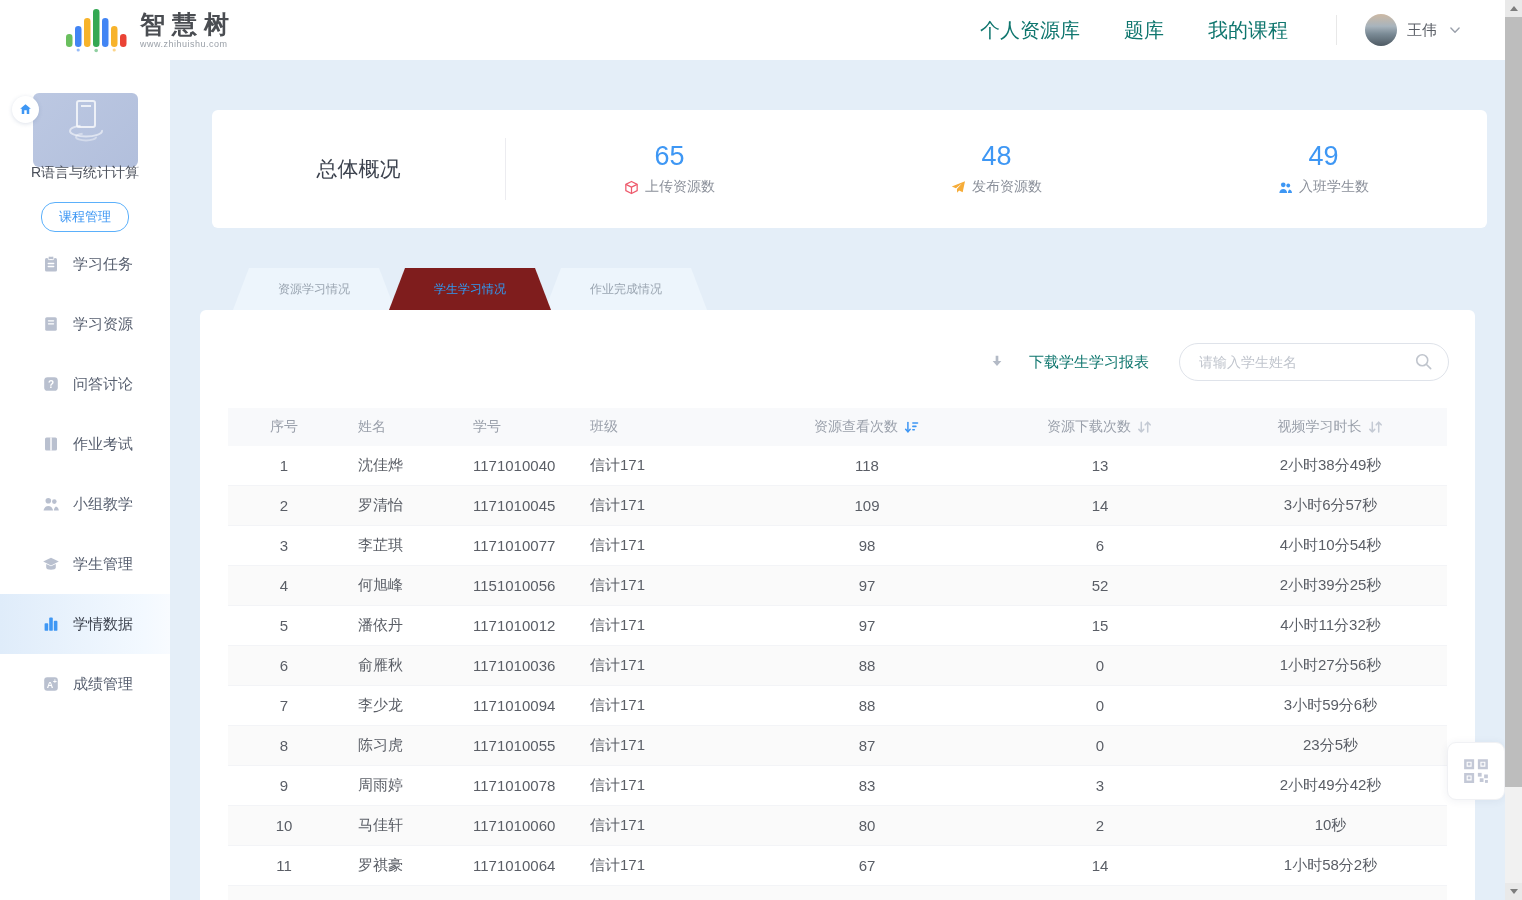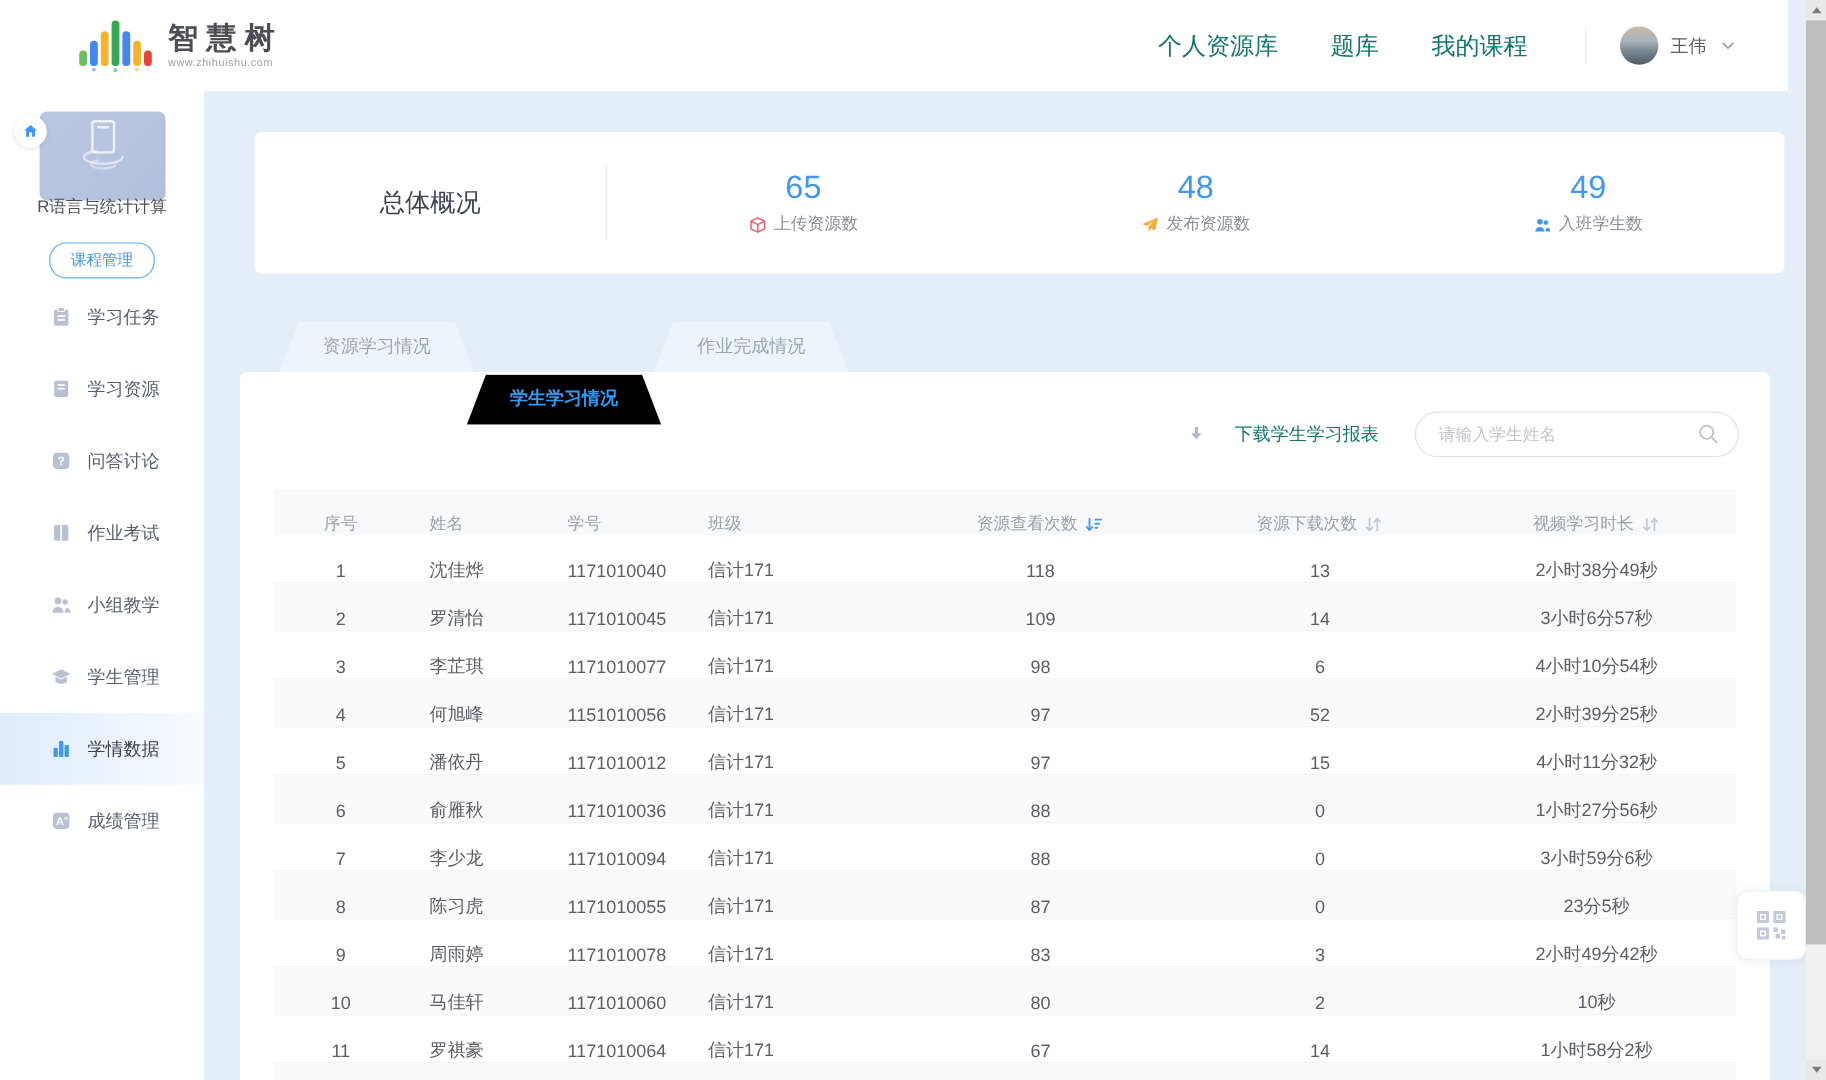--- a/index.html
+++ b/index.html
@@ -1,20 +1,20 @@
 <!DOCTYPE html>
 <html><head>
 <meta charset="utf-8">
 <style>
   * { margin:0; padding:0; box-sizing:border-box; }
   html,body { width:1522px; height:900px; overflow:hidden; }
   body { font-family:"Liberation Sans", sans-serif; background:#e4eef8; position:relative; color:#3f4450; }
 
   
-  .header { position:absolute; top:0; left:0; right:32px; height:76px; background:#fff; display:flex; align-items:center; justify-content:space-between; padding:0 42px 0 64px; z-index:6; }
+  .header { position:absolute; top:0; left:0; right:17px; height:60px; background:#fff; display:flex; align-items:center; justify-content:space-between; padding:0 42px 0 64px; z-index:6; }
   .logo { display:flex; align-items:center; gap:10px; }
   .logo-text { display:flex; flex-direction:column; line-height:1; }
   .logo-brand { font-size:25px; font-weight:bold; color:#4a4d52; letter-spacing:7px; }
   .logo-url { font-size:9px; color:#9aa0a8; margin-top:3px; letter-spacing:.5px; }
   .topnav { display:flex; align-items:center; }
   .nav-item { font-size:20px; color:#0f766e; margin-left:44px; cursor:pointer; }
   .nav-divider { width:1px; height:30px; background:#e8e8e8; margin:0 28px 0 48px; }
   .userbox { display:flex; align-items:center; gap:10px; cursor:pointer; }
   .avatar { width:32px; height:32px; border-radius:50%;
     background:linear-gradient(180deg,#cdb9a4 0%,#a8b4bd 38%,#7b8b96 62%,#4e5a63 100%); }
@@ -50,41 +50,41 @@
   .stats { flex:1; display:flex; }
   .stat { flex:1; display:flex; flex-direction:column; align-items:center; justify-content:center; }
   .stat-value { font-size:27px; color:#3e97f4; line-height:1.1; }
   .stat-label-row { display:flex; align-items:center; gap:6px; margin-top:7px; }
   .stat-label-row .icon { width:15px; height:15px; }
   .stat-label-row .icon svg { width:100%; height:100%; }
   .stat-label { font-size:14px; color:#8a8f99; }
 
   
   .tabs { position:absolute; left:63px; top:208px; height:42px; display:flex; z-index:3; }
-  .tab { width:162px; height:42px; line-height:42px; text-align:center; font-size:15px; color:#9aa5b1;
+  .tab { width:162px; height:42px; line-height:42px; text-align:center; font-size:12px; color:#9aa5b1;
     background:#edf5fc; clip-path:polygon(16px 0, calc(100% - 16px) 0, 100% 100%, 0 100%); cursor:pointer; }
   .tab + .tab { margin-left:-6px; }
-  .tab.active { background:#000000; color:#2f9bf4; font-weight:bold; z-index:2;margin-top:44px; }
+  .tab.active { background:#7f1d1d; color:#2f9bf4; font-weight:normal; z-index:2; }
 
   
   .panel { position:absolute; left:30px; top:250px; width:1275px; height:640px; background:#fff; border-radius:6px 6px 0 0; }
   .toolbar { position:absolute; top:33px; right:26px; display:flex; align-items:center; gap:30px; }
   .download { display:flex; align-items:center; gap:24px; color:#0f766e; font-size:15px; cursor:pointer; }
   .download .icon { width:16px; height:16px; color:#b3bac6; }
   .download .icon svg { width:100%; height:100%; }
   .searchbox { position:relative; width:270px; height:38px; }
   .searchbox input { width:100%; height:100%; border:1px solid #dfe3ea; border-radius:19px; padding:0 44px 0 19px;
     font-size:14px; color:#5a5e66; outline:none; background:#fff; font-family:inherit; }
   .searchbox input::placeholder { color:#c0c5cd; }
   .search-icon { position:absolute; right:16px; top:9px; width:19px; height:19px; color:#c0c5cd; cursor:pointer; }
   .search-icon svg { width:100%; height:100%; }
 
   
   .table { position:absolute; left:28px; top:98px; width:1219px; }
-  .tr { display:flex; align-items:flex-end; height:40px; border-bottom:1px solid #f3f4f7; }
+  .tr { display:flex; align-items:center; height:40px; border-bottom:1px solid #f3f4f7; }
   .tr.head { height:38px; background:#f8f9fb; border-bottom:none; }
   .tr.alt { background:#fafafa; }
   .cell { font-size:15px; color:#5a5e66; display:flex; align-items:center; }
   .tr.head .cell { font-size:14px; color:#9aa0ab; }
   .c1 { width:112px; justify-content:center; }
   .c2 { width:133px; padding-left:18px; }
   .c3 { width:117px; }
   .c4 { width:158px; }
   .c5 { width:238px; justify-content:center; }
   .c6 { width:228px; justify-content:center; }

